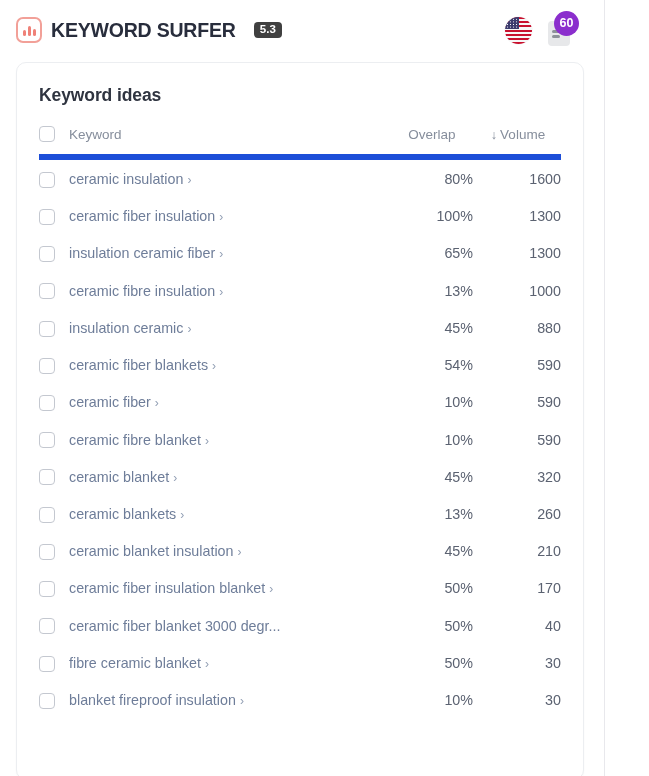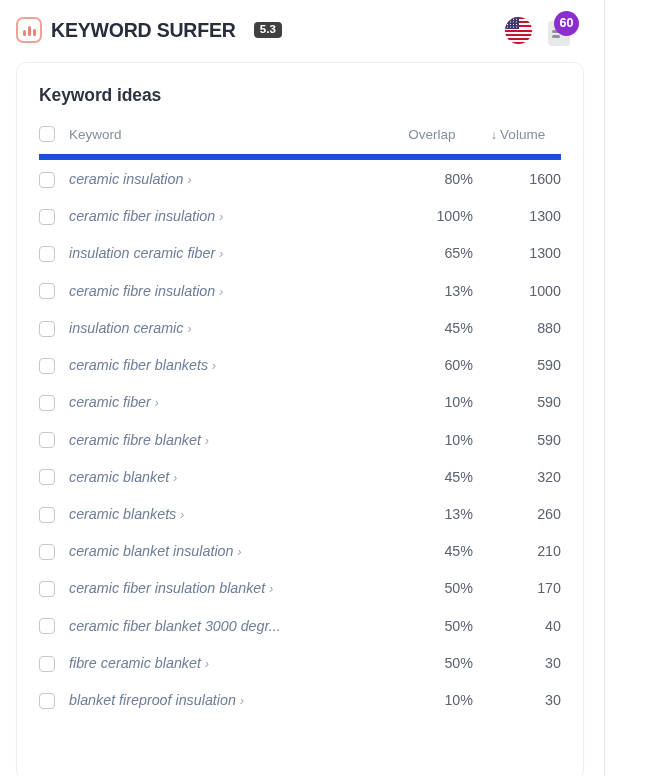--- a/index.html
+++ b/index.html
@@ -236,21 +236,20 @@
     font-size: 14.3px;
     vertical-align: middle;
   }
 
   .kw-cell {
     color: #6e7d99;
     white-space: nowrap;
     overflow: hidden;
     text-overflow: ellipsis;
     padding-right: 6px;
-    font-style: italic;
   }
   .kw-cell .kw-text { cursor: pointer; }
   .kw-chevron {
     color: #93a0b5;
     font-size: 12px;
     margin-left: 4px;
   }
 
   td.num {
     text-align: right;
@@ -360,21 +359,21 @@
           </tr>
           <tr>
             <td class="cb"><span class="checkbox"></span></td>
             <td class="kw-cell"><span class="kw-text">insulation ceramic</span><span class="kw-chevron">›</span></td>
             <td class="num">45%</td>
             <td class="num vol">880</td>
           </tr>
           <tr>
             <td class="cb"><span class="checkbox"></span></td>
             <td class="kw-cell"><span class="kw-text">ceramic fiber blankets</span><span class="kw-chevron">›</span></td>
-            <td class="num">60%</td>
+            <td class="num">54%</td>
             <td class="num vol">590</td>
           </tr>
           <tr>
             <td class="cb"><span class="checkbox"></span></td>
             <td class="kw-cell"><span class="kw-text">ceramic fiber</span><span class="kw-chevron">›</span></td>
             <td class="num">10%</td>
             <td class="num vol">590</td>
           </tr>
           <tr>
             <td class="cb"><span class="checkbox"></span></td>

